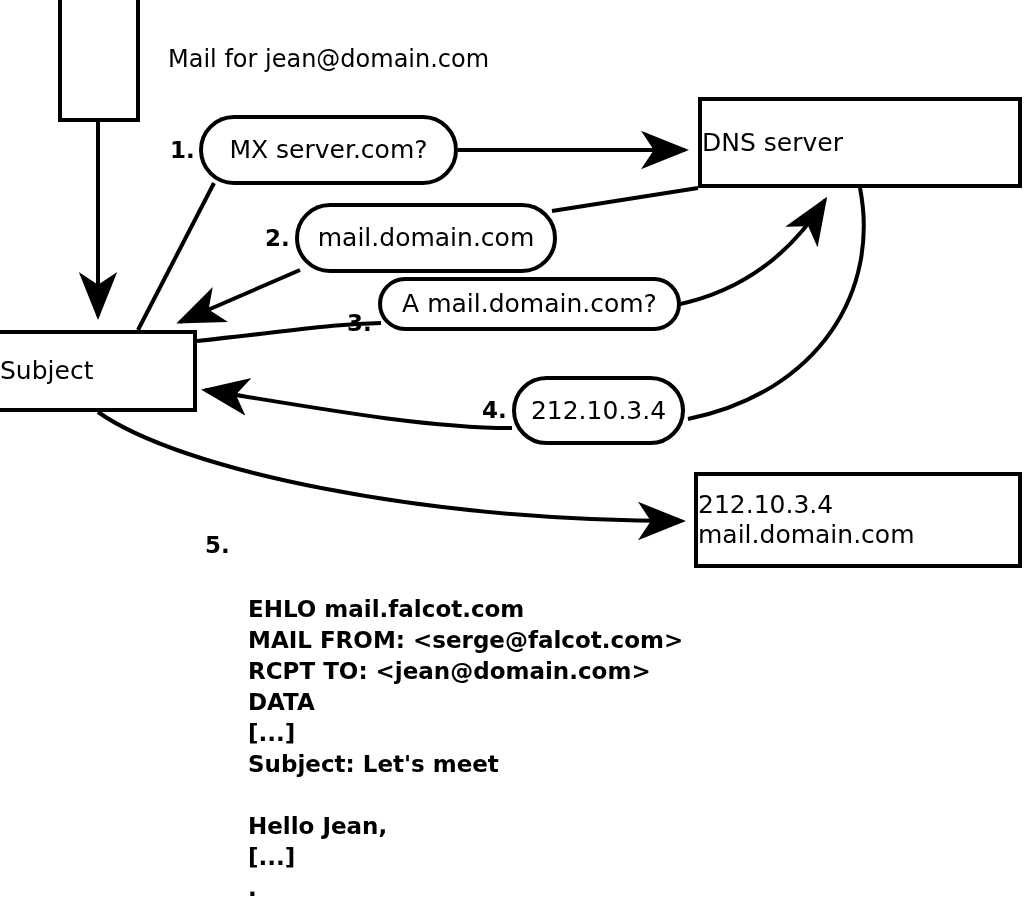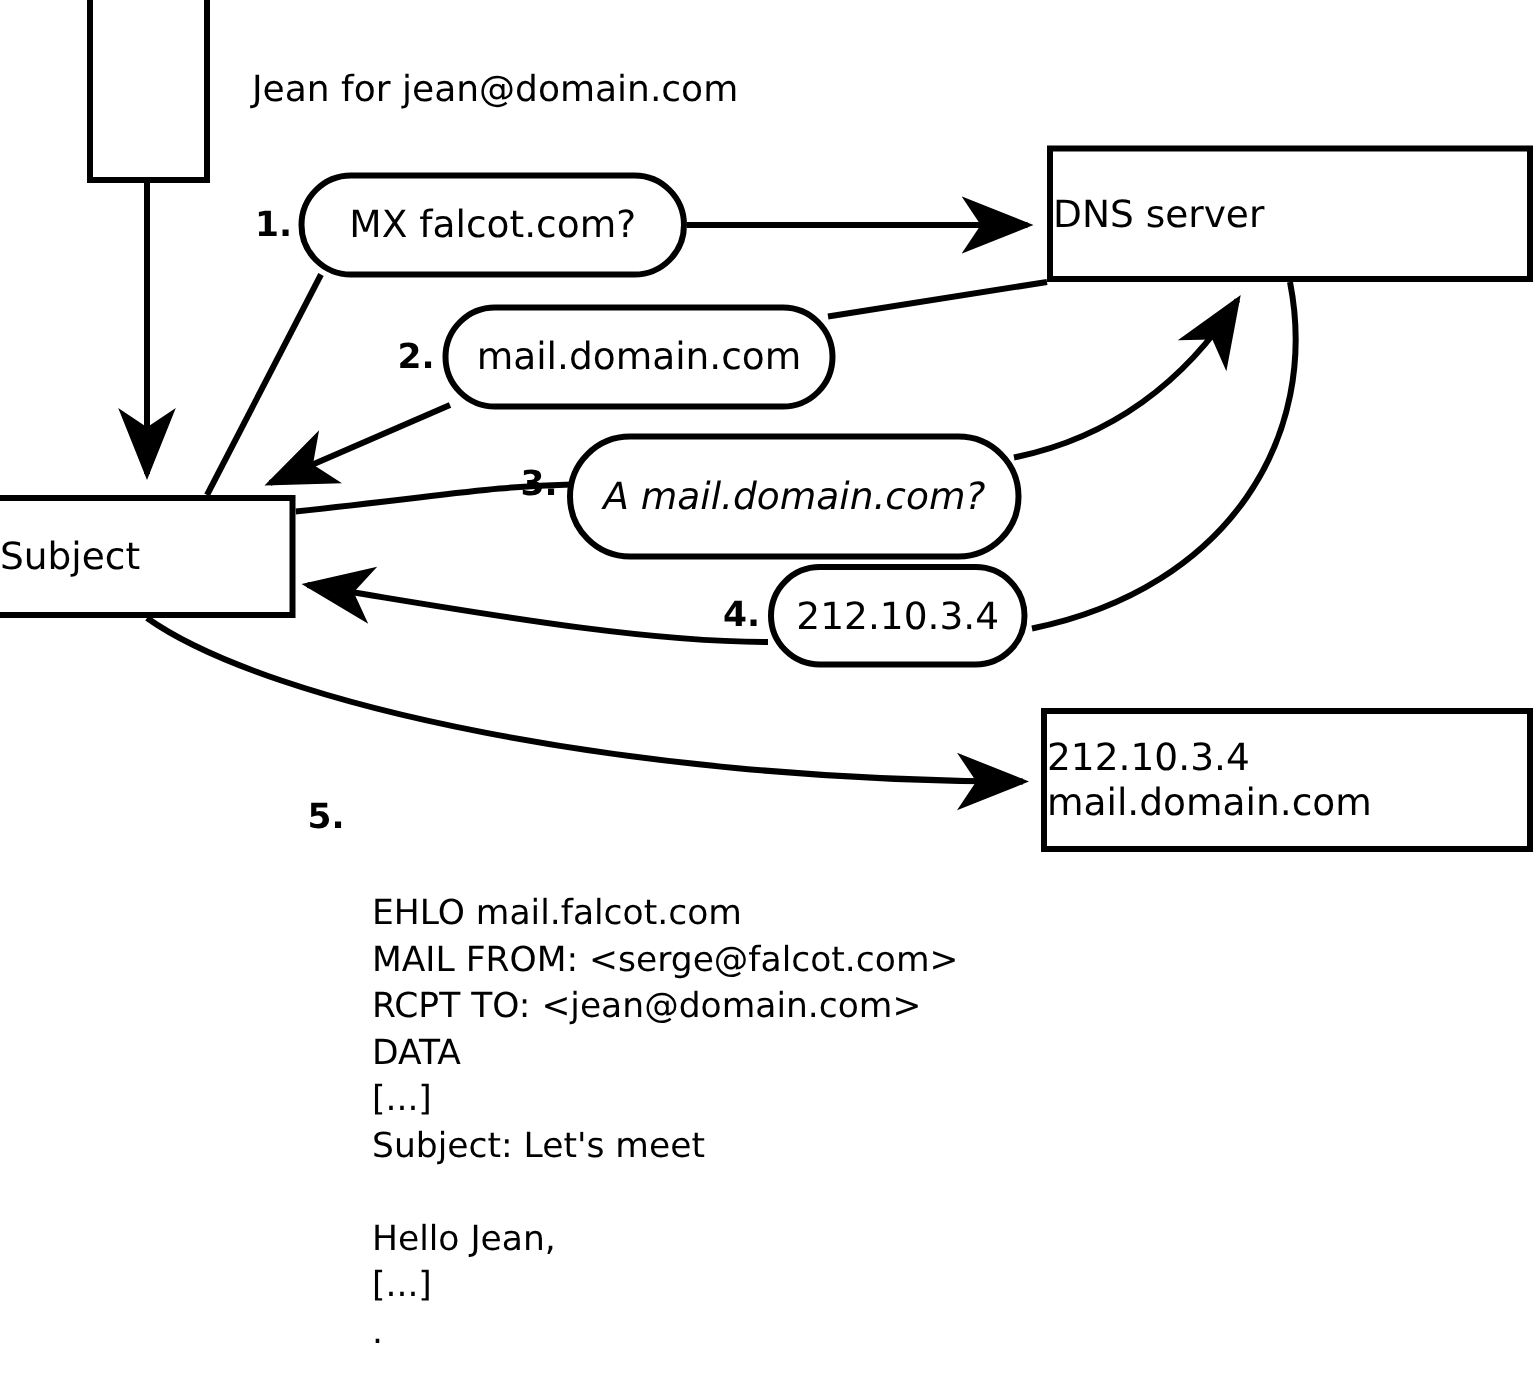--- a/index.html
+++ b/index.html
@@ -64,21 +64,21 @@
   .bubble .bubble-label {
     font-size: 25px;
     line-height: 28px;
     white-space: nowrap;
     color: #000000;
     padding: 0 6px;
   }
 
   #bubble-1 { left: 199px; top: 115px; width: 259px; height: 70px; }
   #bubble-2 { left: 295px; top: 203px; width: 262px; height: 70px; }
-  #bubble-3 { left: 378px; top: 289px; width: 303px; height: 84px; font-style: italic; }
+  #bubble-3 { left: 378px; top: 277px; width: 303px; height: 54px; }
   #bubble-4 { left: 512px; top: 376px; width: 173px; height: 69px; }
 
   
   .step-num {
     position: absolute;
     font-size: 23px;
     font-weight: bold;
     line-height: 23px;
     color: #000000;
     z-index: 5;
@@ -107,20 +107,21 @@
     left: 248px;
     top: 532px;
     font-size: 24px;
     line-height: 28px;
   }
   #smtp-transcript {
     left: 248px;
     top: 594px;
     font-size: 23px;
     line-height: 31px;
+    font-weight: bold;
   }
   #smtp-transcript .xline { display: block; min-height: 31px; }
 </style>
 </head>
 <body>
 
 <div id="stage">
 
   <svg id="wires" viewBox="0 0 1024 919" xmlns="http://www.w3.org/2000/svg">
     <defs>
@@ -160,39 +161,39 @@
   <div class="node-box" id="node-postfix">
     <span class="node-line">Subject</span>
   </div>
 
   <div class="node-box" id="node-mailserver">
     <span class="node-line">212.10.3.4</span>
     <span class="node-line">mail.domain.com</span>
   </div>
 
   <div class="bubble" id="bubble-1">
-    <span class="bubble-label">MX falcot.com?</span>
+    <span class="bubble-label">MX server.com?</span>
   </div>
 
   <div class="bubble" id="bubble-2">
     <span class="bubble-label">mail.domain.com</span>
   </div>
 
   <div class="bubble" id="bubble-3">
     <span class="bubble-label">A mail.domain.com?</span>
   </div>
 
   <div class="bubble" id="bubble-4">
     <span class="bubble-label">212.10.3.4</span>
   </div>
 
   <span class="step-num" id="step-1">1.</span>
   <span class="step-num" id="step-2">2.</span>
   <span class="step-num" id="step-3">3.</span>
   <span class="step-num" id="step-4">4.</span>
   <span class="step-num" id="step-5">5.</span>
 
-  <div class="free-text" id="caption-mail">Jean for jean@domain.com</div>
+  <div class="free-text" id="caption-mail">Mail for jean@domain.com</div>
 
 
   <div class="free-text" id="smtp-transcript"><span class="xline">EHLO mail.falcot.com</span><span class="xline">MAIL FROM: &lt;serge@falcot.com&gt;</span><span class="xline">RCPT TO: &lt;jean@domain.com&gt;</span><span class="xline">DATA</span><span class="xline">[...]</span><span class="xline">Subject: Let's meet</span><span class="xline"></span><span class="xline">Hello Jean,</span><span class="xline">[...]</span><span class="xline">.</span></div>
 
 </div>
 
 </body></html>

